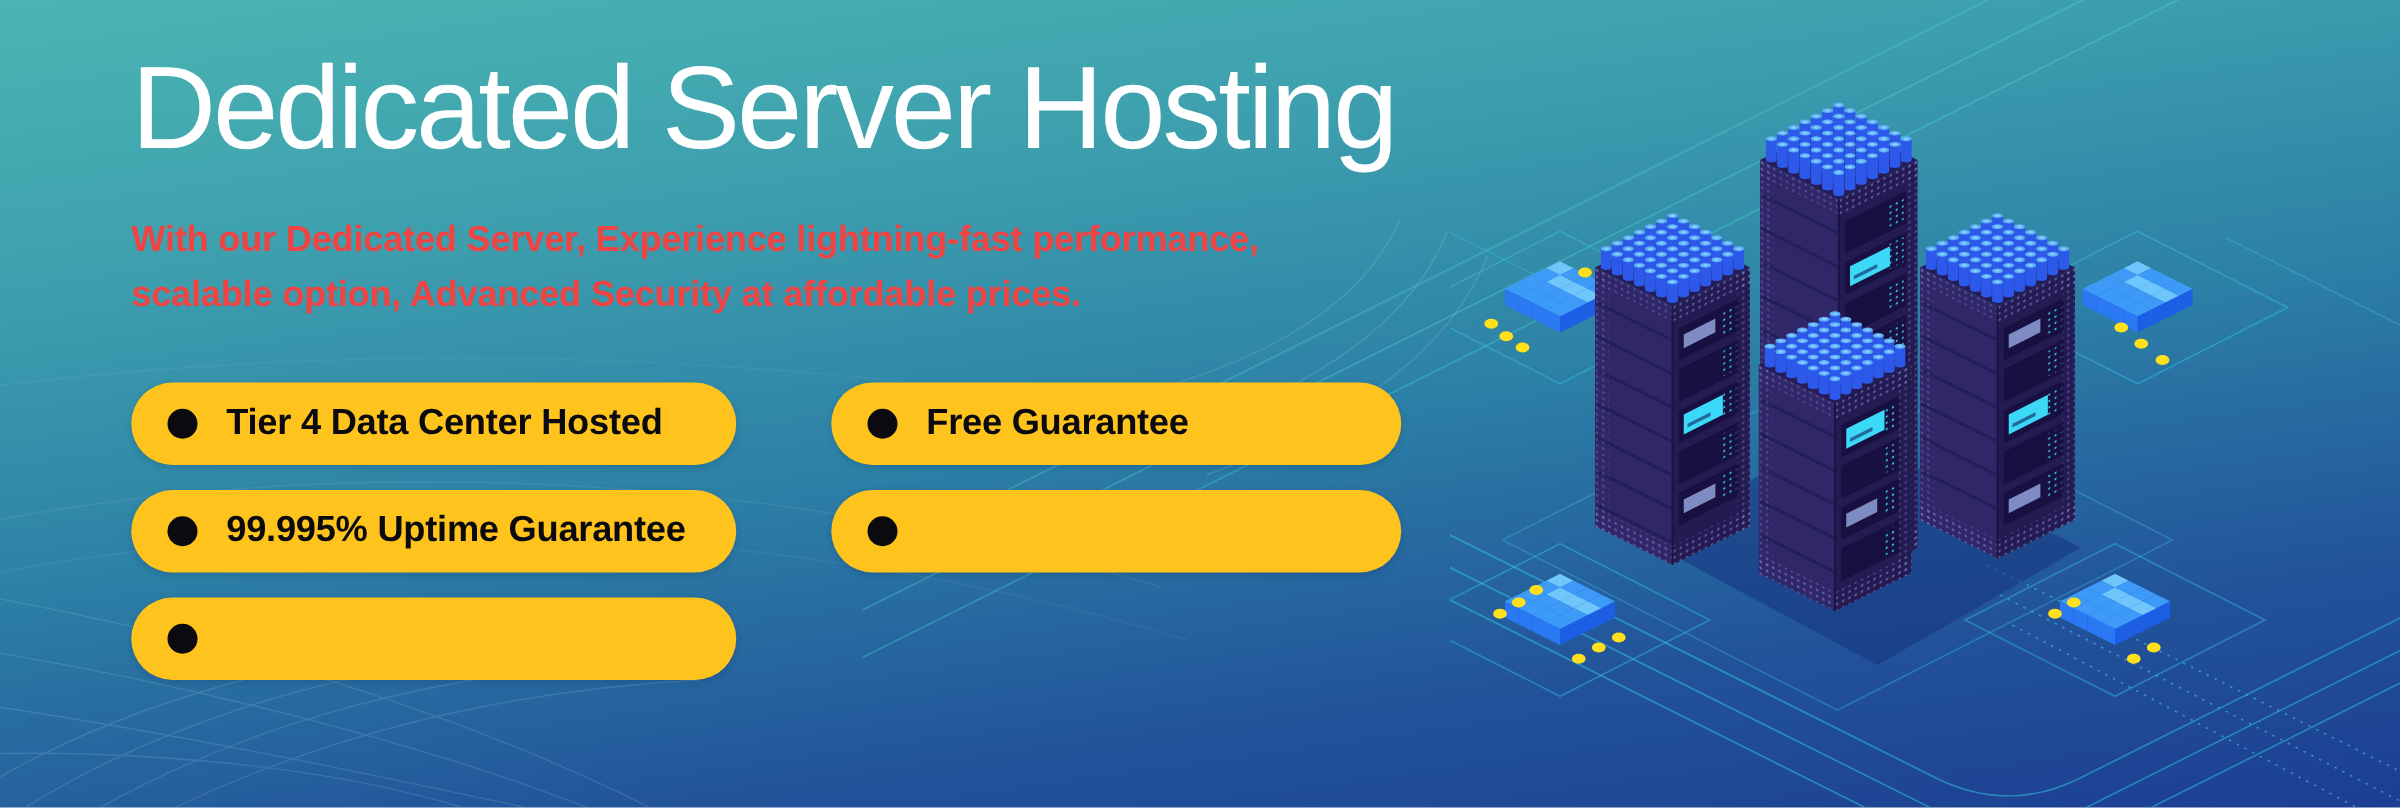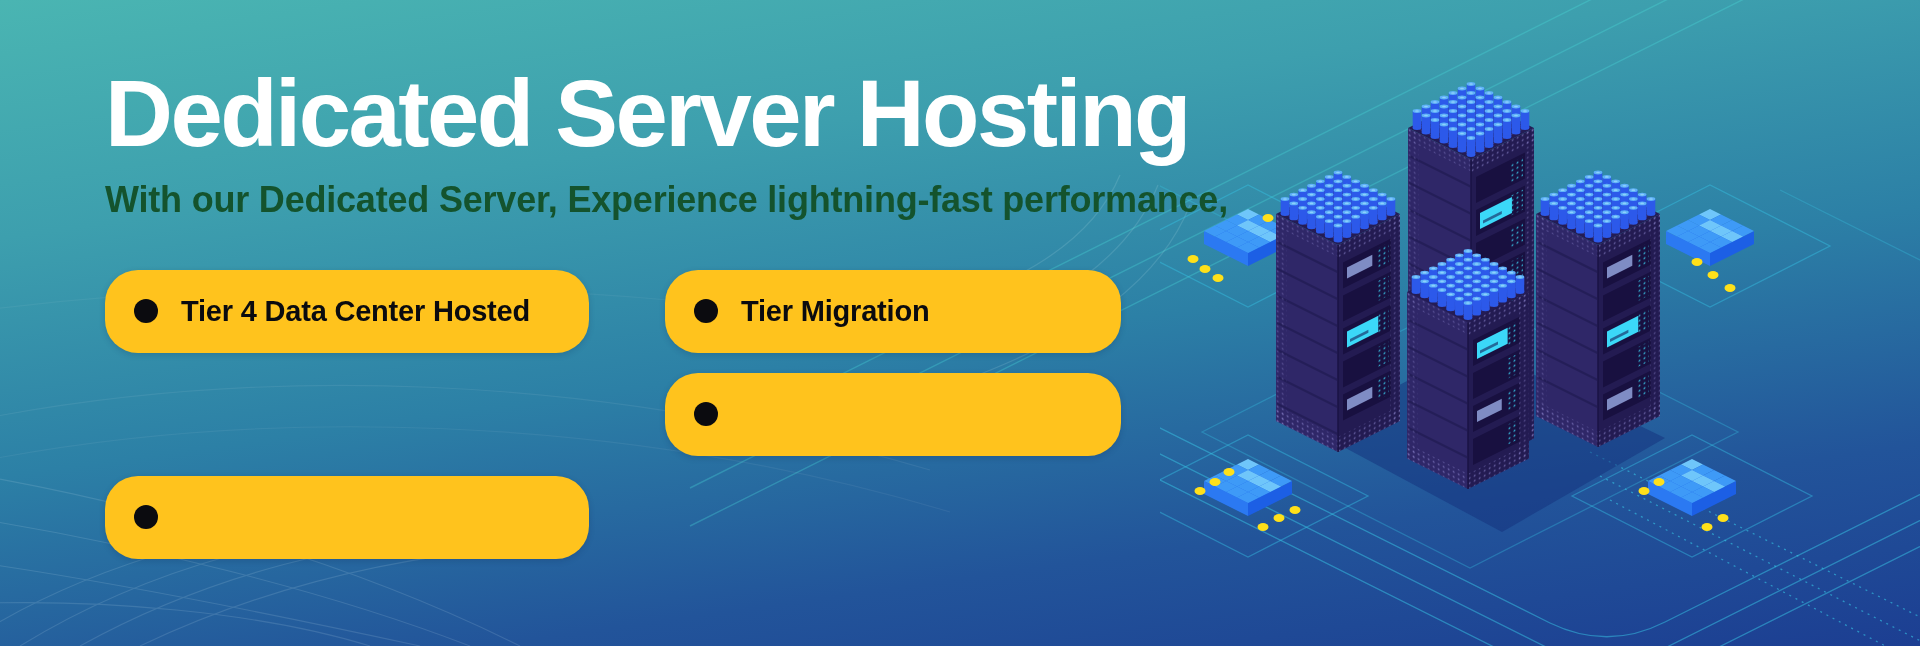--- a/index.html
+++ b/index.html
@@ -10,37 +10,37 @@
     background:linear-gradient(172deg,
       var(--bg_top,#4AB5B2) 0%,
       #3D9FAE 26%,
       #2C80A6 52%,
       #22549A 78%,
       var(--bg_bottom,#1C3E92) 100%);
   }
   .bg-deco{ position:absolute; inset:0; width:1920px; height:646px; }
   .content{ position:absolute; left:105px; top:0; z-index:3; }
   .hero-title{
-    margin-top:66px;
-    font-size:94px; line-height:1.02; font-weight:700;
+    margin-top:38px;
+    font-size:94px; line-height:1.02; font-weight:400;
     letter-spacing:-2.5px; color:#ffffff;
   }
   .hero-sub{
-    margin-top:16px;
-    font-size:36px; font-weight:700; line-height:44px;
-    color:#14532d; letter-spacing:-0.2px;
+    margin-top:36px;
+    font-size:29px; font-weight:700; line-height:44px;
+    color:#ef4444; letter-spacing:-0.2px;
   }
   .features{
     margin-top:48px;
     display:grid;
     grid-template-columns:484px 456px;
     column-gap:76px; row-gap:20px;
   }
   .pill{
-    height:83px; border-radius:33px;
+    height:66px; border-radius:33px;
     background:var(--pill_bg,#FFC31D);
     display:flex; align-items:center;
     padding-left:29px;
     font-size:29px; font-weight:700; color:#0B0B0F;
     letter-spacing:-0.2px;
     box-shadow:0 2px 6px rgba(10,25,70,.18);
   }
   .pill .dot{
     width:24px; height:24px; border-radius:50%;
     background:#0B0B0F; margin-right:23px; flex:0 0 auto;
@@ -81,29 +81,34 @@
     <path d="M -40 472 C 160 506 360 566 520 646"></path>
     <path d="M 140 646 C 270 584 410 552 560 544"></path>
     <path d="M -40 604 C 100 598 260 612 370 646"></path>
   </g>
 </svg>
 
 <div class="content">
   <h1 class="hero-title">Dedicated Server Hosting</h1>
   <div class="hero-sub">
     <div>With our Dedicated Server, Experience lightning-fast performance,</div>
+    <div>scalable option, Advanced Security at affordable prices.</div>
   </div>
   <div class="features">
     <div class="pill col1">
       <span class="dot"></span>
       <span>Tier 4 Data Center Hosted</span>
     </div>
     <div class="pill col2">
       <span class="dot"></span>
-      <span>Tier Migration</span>
+      <span>Free Guarantee</span>
+    </div>
+    <div class="pill col1">
+      <span class="dot"></span>
+      <span>99.995% Uptime Guarantee</span>
     </div>
     <div class="pill col2">
       <span class="dot"></span>
     </div>
     <div class="pill col1">
       <span class="dot"></span>
     </div>
   </div>
 </div>
 

